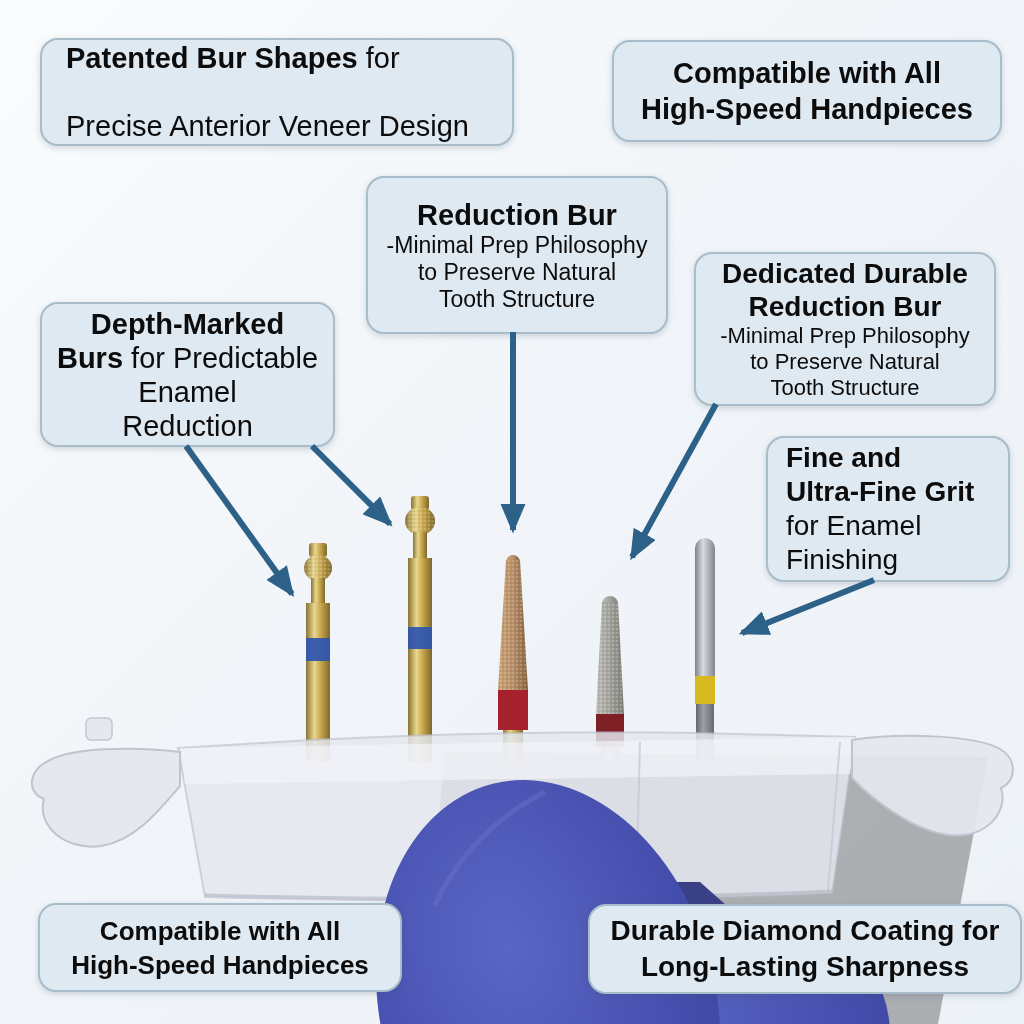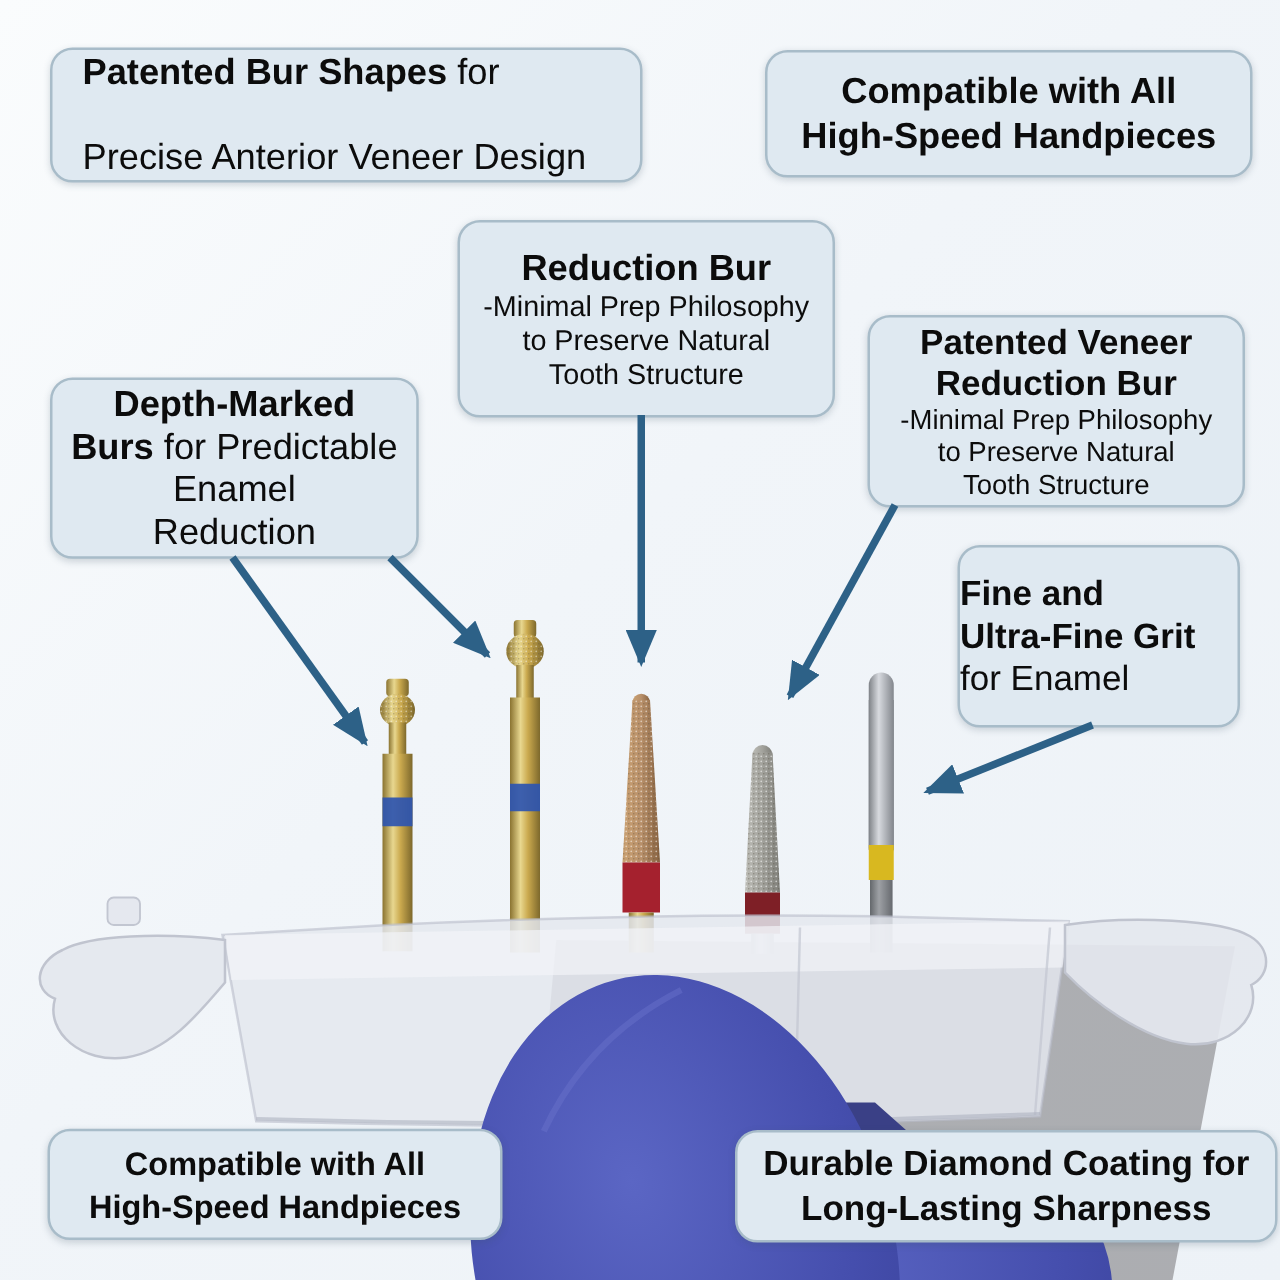--- a/index.html
+++ b/index.html
@@ -25,21 +25,21 @@
   
   .co-patented{left:40px;top:38px;width:446px;height:104px;text-align:left;padding-left:24px;font-size:29px;line-height:36px;justify-content:space-between;}
   .co-compat-top{left:612px;top:40px;width:386px;height:98px;font-weight:700;font-size:29px;line-height:36px;}
   .co-laminate{left:366px;top:176px;width:298px;height:154px;}
   .co-laminate .big{font-weight:700;font-size:29px;line-height:34px;}
   .co-laminate .sub{font-size:23px;line-height:27px;}
   .co-veneer{left:694px;top:252px;width:298px;height:150px;}
   .co-veneer .big{font-weight:700;font-size:28px;line-height:33px;}
   .co-veneer .sub{font-size:22px;line-height:26px;}
   .co-depth{left:40px;top:302px;width:291px;height:141px;font-size:29px;line-height:34px;align-items:center;}
-  .co-fine{left:766px;top:436px;width:222px;height:142px;text-align:left;font-size:28px;line-height:34px;}
+  .co-fine{left:766px;top:436px;width:222px;height:142px;text-align:left;padding-left:18px;font-size:28px;line-height:34px;}
   .co-compat-bottom{left:38px;top:903px;width:360px;height:85px;font-weight:700;font-size:26px;line-height:34px;}
   .co-durable{left:552px;top:904px;width:430px;height:86px;font-weight:700;font-size:28px;line-height:36px;margin-left:36px;}
   .arrow-line{stroke:var(--arrow,#2d6187);stroke-width:6;fill:none;}
   .arrowhead{fill:var(--arrow,#2d6187);}
 </style>
 </head>
 <body>
 
 <div id="stage">
 
@@ -147,38 +147,39 @@
   </div>
 
   <div class="callout co-laminate">
     <div class="line big"><span>Reduction Bur</span></div>
     <div class="line sub"><span>-Minimal Prep Philosophy</span></div>
     <div class="line sub"><span>to Preserve Natural</span></div>
     <div class="line sub"><span>Tooth Structure</span></div>
   </div>
 
   <div class="callout co-veneer">
-    <div class="line big"><span>Patented Veneer</span></div>
+    <div class="line big"><span>Dedicated Durable</span></div>
     <div class="line big"><span>Reduction Bur</span></div>
     <div class="line sub"><span>-Minimal Prep Philosophy</span></div>
     <div class="line sub"><span>to Preserve Natural</span></div>
     <div class="line sub"><span>Tooth Structure</span></div>
   </div>
 
   <div class="callout co-depth">
     <div class="line"><span class="b">Depth-Marked</span></div>
     <div class="line"><span class="b">Burs</span><span> for Predictable</span></div>
     <div class="line"><span>Enamel</span></div>
     <div class="line"><span>Reduction</span></div>
   </div>
 
   <div class="callout co-fine">
     <div class="line"><span class="b">Fine and</span></div>
     <div class="line"><span class="b">Ultra-Fine Grit</span></div>
     <div class="line"><span>for Enamel</span></div>
+    <div class="line"><span>Finishing</span></div>
   </div>
 
   <div class="callout co-compat-bottom">
     <div class="line"><span>Compatible with All</span></div>
     <div class="line"><span>High-Speed Handpieces</span></div>
   </div>
 
   <div class="callout co-durable">
     <div class="line"><span>Durable Diamond Coating for</span></div>
     <div class="line"><span>Long-Lasting Sharpness</span></div>

